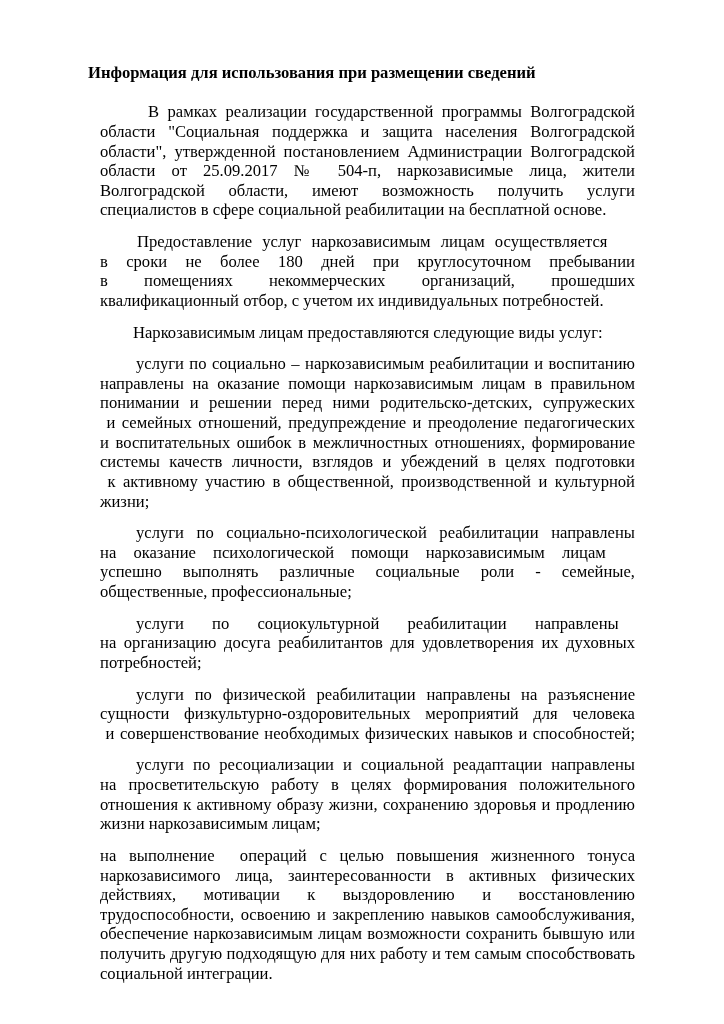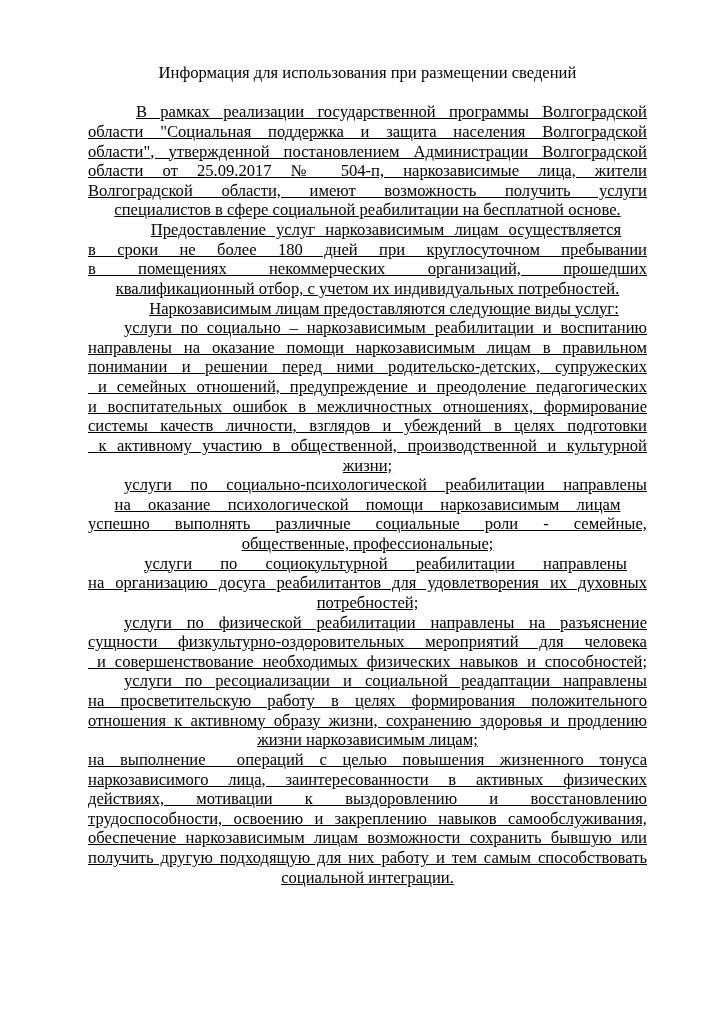--- a/index.html
+++ b/index.html
@@ -18,38 +18,36 @@
   }
   .text-block {
     position: absolute;
     left: 88px;
     top: 63px;
     width: 559px;
     font-size: 16.6px;
     line-height: 19.63px;
   }
   .doc-title {
-    text-align: center;
-    font-weight: normal;
+    font-weight: bold;
     white-space: pre-wrap;
     margin: 0 0 19.63px 0;
   }
   .paragraph {
-    margin: 0;
-    text-decoration: underline;
+    margin: 12px;
   }
   .text-line {
     white-space: pre-wrap;
   }
   .text-line.j {
     text-align: justify;
     text-align-last: justify;
   }
   .text-line.l {
-    text-align: center;
+    text-align: left;
   }
 </style>
 </head>
 <body>
 
 <div class="page">
   <div class="text-block">
     <div class="doc-title">Информация для использования при размещении сведений</div>
     <div id="paragraphs">
         <div class="paragraph">

